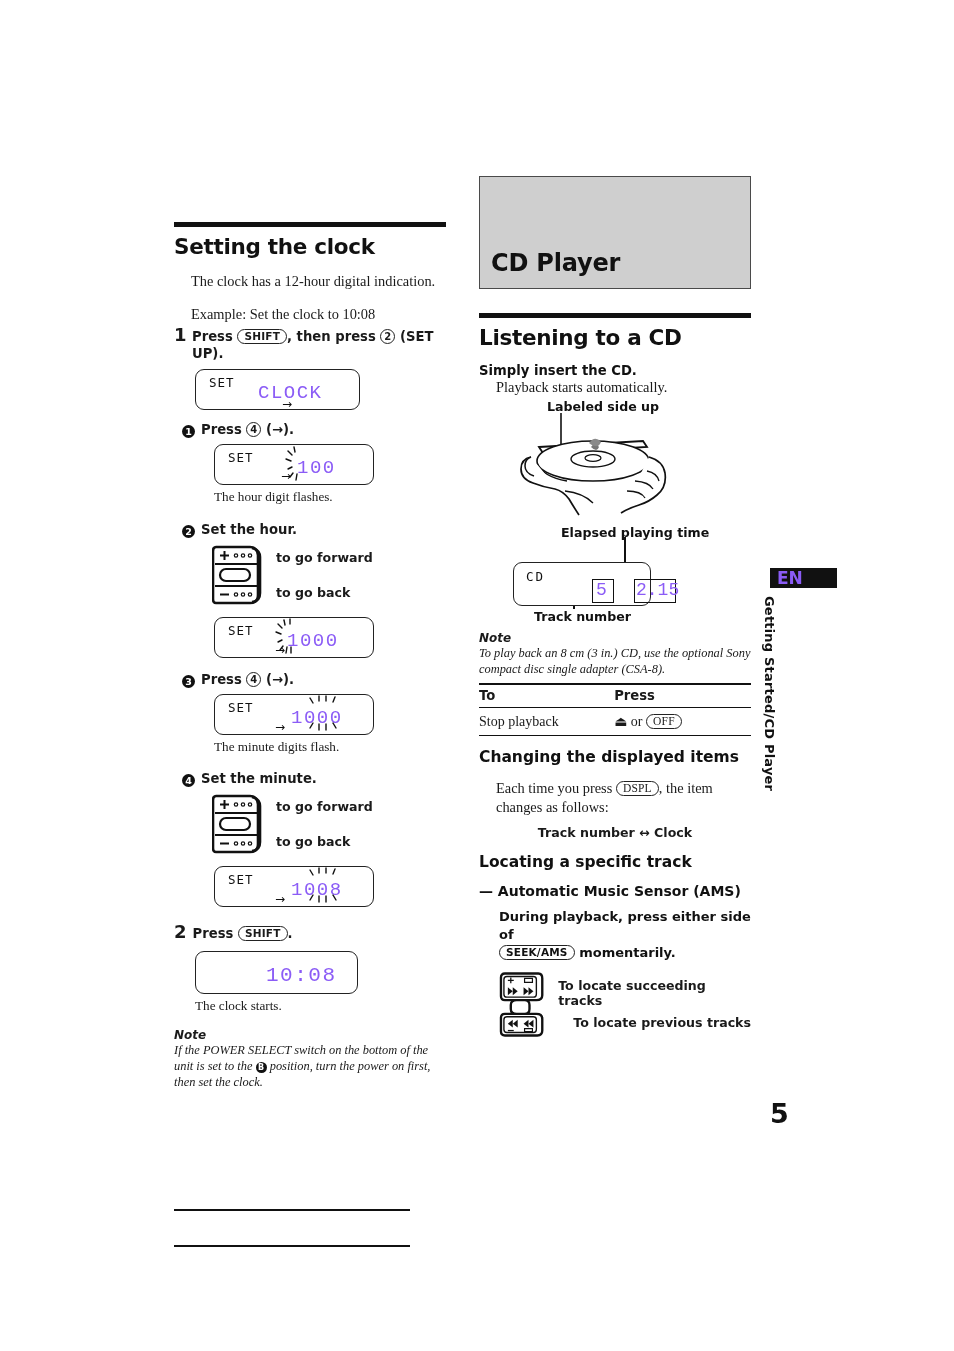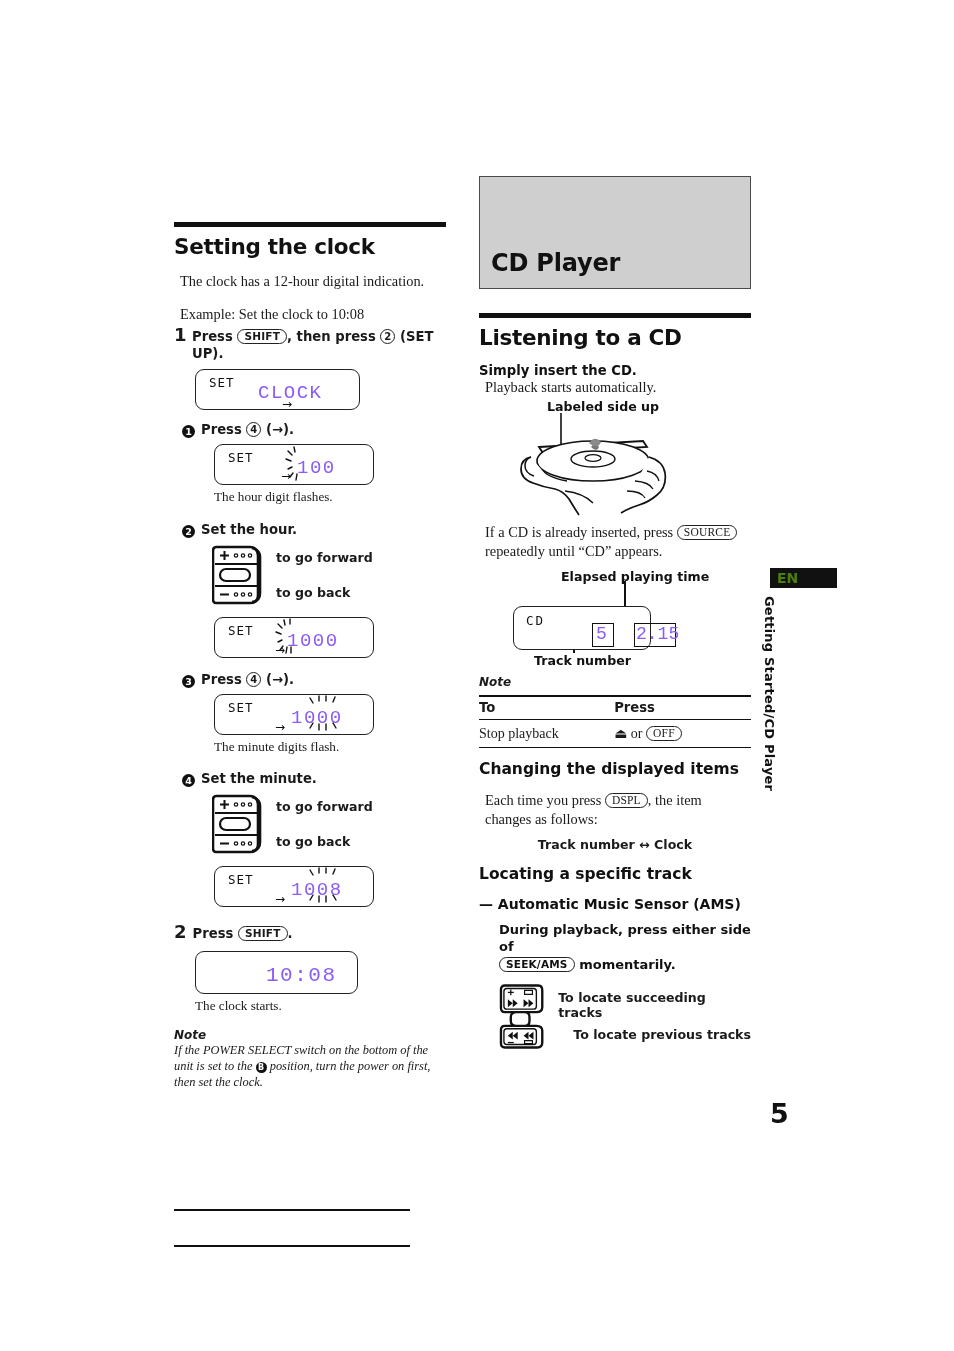--- a/index.html
+++ b/index.html
@@ -22,21 +22,21 @@
   
   .rule-thick { height:5px; background:#111; width:100%; }
   h1.section {
     font-family:"DejaVu Sans", sans-serif;
     font-weight:bold;
     font-size:21.5px;
     letter-spacing:-0.3px;
     margin:7px 0 13px 0;
     color:#111;
   }
-  .body-txt { font-size:14.4px; line-height:1.33; margin:0 0 5px 6px; }
+  .body-txt { font-size:14.4px; line-height:1.33; margin:0 0 5px 17px; }
   .body-txt.tight { margin-bottom:1px; }
 
   .sans-b {
     font-family:"DejaVu Sans", sans-serif;
     font-weight:bold;
     font-size:13.2px;
     color:#111;
   }
   .sans-b.sm { font-size:12.6px; }
 
@@ -180,22 +180,22 @@
   .ams-label {
     font-family:"DejaVu Sans", sans-serif; font-weight:bold; font-size:12.6px;
   }
 
   
   .side-tab {
     position:absolute; left:770px; top:568px;
     width:67px; height:20px; background:#111;
   }
   .side-tab span {
-    color:#4d7c0f; font-family:"DejaVu Sans", sans-serif; font-weight:bold;
-    font-size:14px; line-height:20px; padding-left:7px; display:block;
+    color:#8b5cf6; font-family:"DejaVu Sans", sans-serif; font-weight:bold;
+    font-size:17px; line-height:20px; padding-left:7px; display:block;
   }
   .side-vert {
     position:absolute; left:762px; top:596px;
     font-family:"DejaVu Sans", sans-serif; font-weight:bold;
     font-size:13px; color:#111;
     writing-mode:vertical-rl;
     letter-spacing:0.2px;
     white-space:nowrap;
   }
 
@@ -433,43 +433,39 @@
         <path d="M16 44 q-10 2 -10 12 q0 10 12 14 q10 4 22 6 q8 2 14 10 q6 10 10 16" fill="#fff" stroke="#111" stroke-width="1.7"></path>
         <path d="M16 44 q-6 2 -6 9 q0 7 9 10" fill="#fff" stroke="#111" stroke-width="1.5"></path>
         <path d="M134 44 q14 4 16 16 q2 14 -8 22 q-8 7 -18 10 q-10 3 -18 8" fill="#fff" stroke="#111" stroke-width="1.7"></path>
         <path d="M132 58 q10 2 12 10" fill="none" stroke="#111" stroke-width="1.3"></path>
         <path d="M120 68 q14 1 18 8" fill="none" stroke="#111" stroke-width="1.3"></path>
         <path d="M112 78 q14 0 18 7" fill="none" stroke="#111" stroke-width="1.3"></path>
         <path d="M50 78 q18 2 28 12" fill="none" stroke="#111" stroke-width="1.4"></path>
       </svg>
     </div>
 
-    <p class="body-txt" style="margin-top:6px;">
-      <span>If a CD is already inserted, press</span>
-      <span class="key serif">SOURCE</span>
-      <span>repeatedly until “CD” appears.</span>
-    </p>
 
     <div style="position:relative; height:102px; margin-top:8px;">
       <div class="sans-b sm" style="position:absolute; left:82px; top:0;">Elapsed playing time</div>
       <svg width="272" height="96" viewBox="0 0 272 96" style="position:absolute; left:0; top:12px;">
         <line x1="146" y1="0" x2="146" y2="26" stroke="#111" stroke-width="2"></line>
         <line x1="95" y1="54" x2="95" y2="72" stroke="#111" stroke-width="2"></line>
       </svg>
       <div class="lcd" style="position:absolute; left:20px; top:23px; width:138px; height:44px; margin:14px;">
         <span class="set" style="top:6px; left:12px; letter-spacing:2px;">CD</span>
         <span style="position:absolute; left:78px; top:16px; width:22px; height:24px; border:1.6px solid #111;"></span>
         <span class="seg" style="left:82px; top:17px; font-size:18px;">5</span>
         <span style="position:absolute; left:120px; top:16px; width:42px; height:24px; border:1.6px solid #111;"></span>
         <span class="seg" style="left:122px; top:17px; font-size:18px; letter-spacing:0px;">2.15</span>
       </div>
       <div class="sans-b sm" style="position:absolute; left:55px; top:84px;">Track number</div>
     </div>
 
     <div class="note-h" style="margin-top:4px;">Note</div>
+    <div class="note-b">To play back an 8 cm (3 in.) CD, use the optional Sony compact disc single adapter (CSA-8).</div>
 
     <table class="ops">
       <thead>
         <tr>
           <th>To</th>
           <th>Press</th>
         </tr>
       </thead>
       <tbody>
         <tr>

